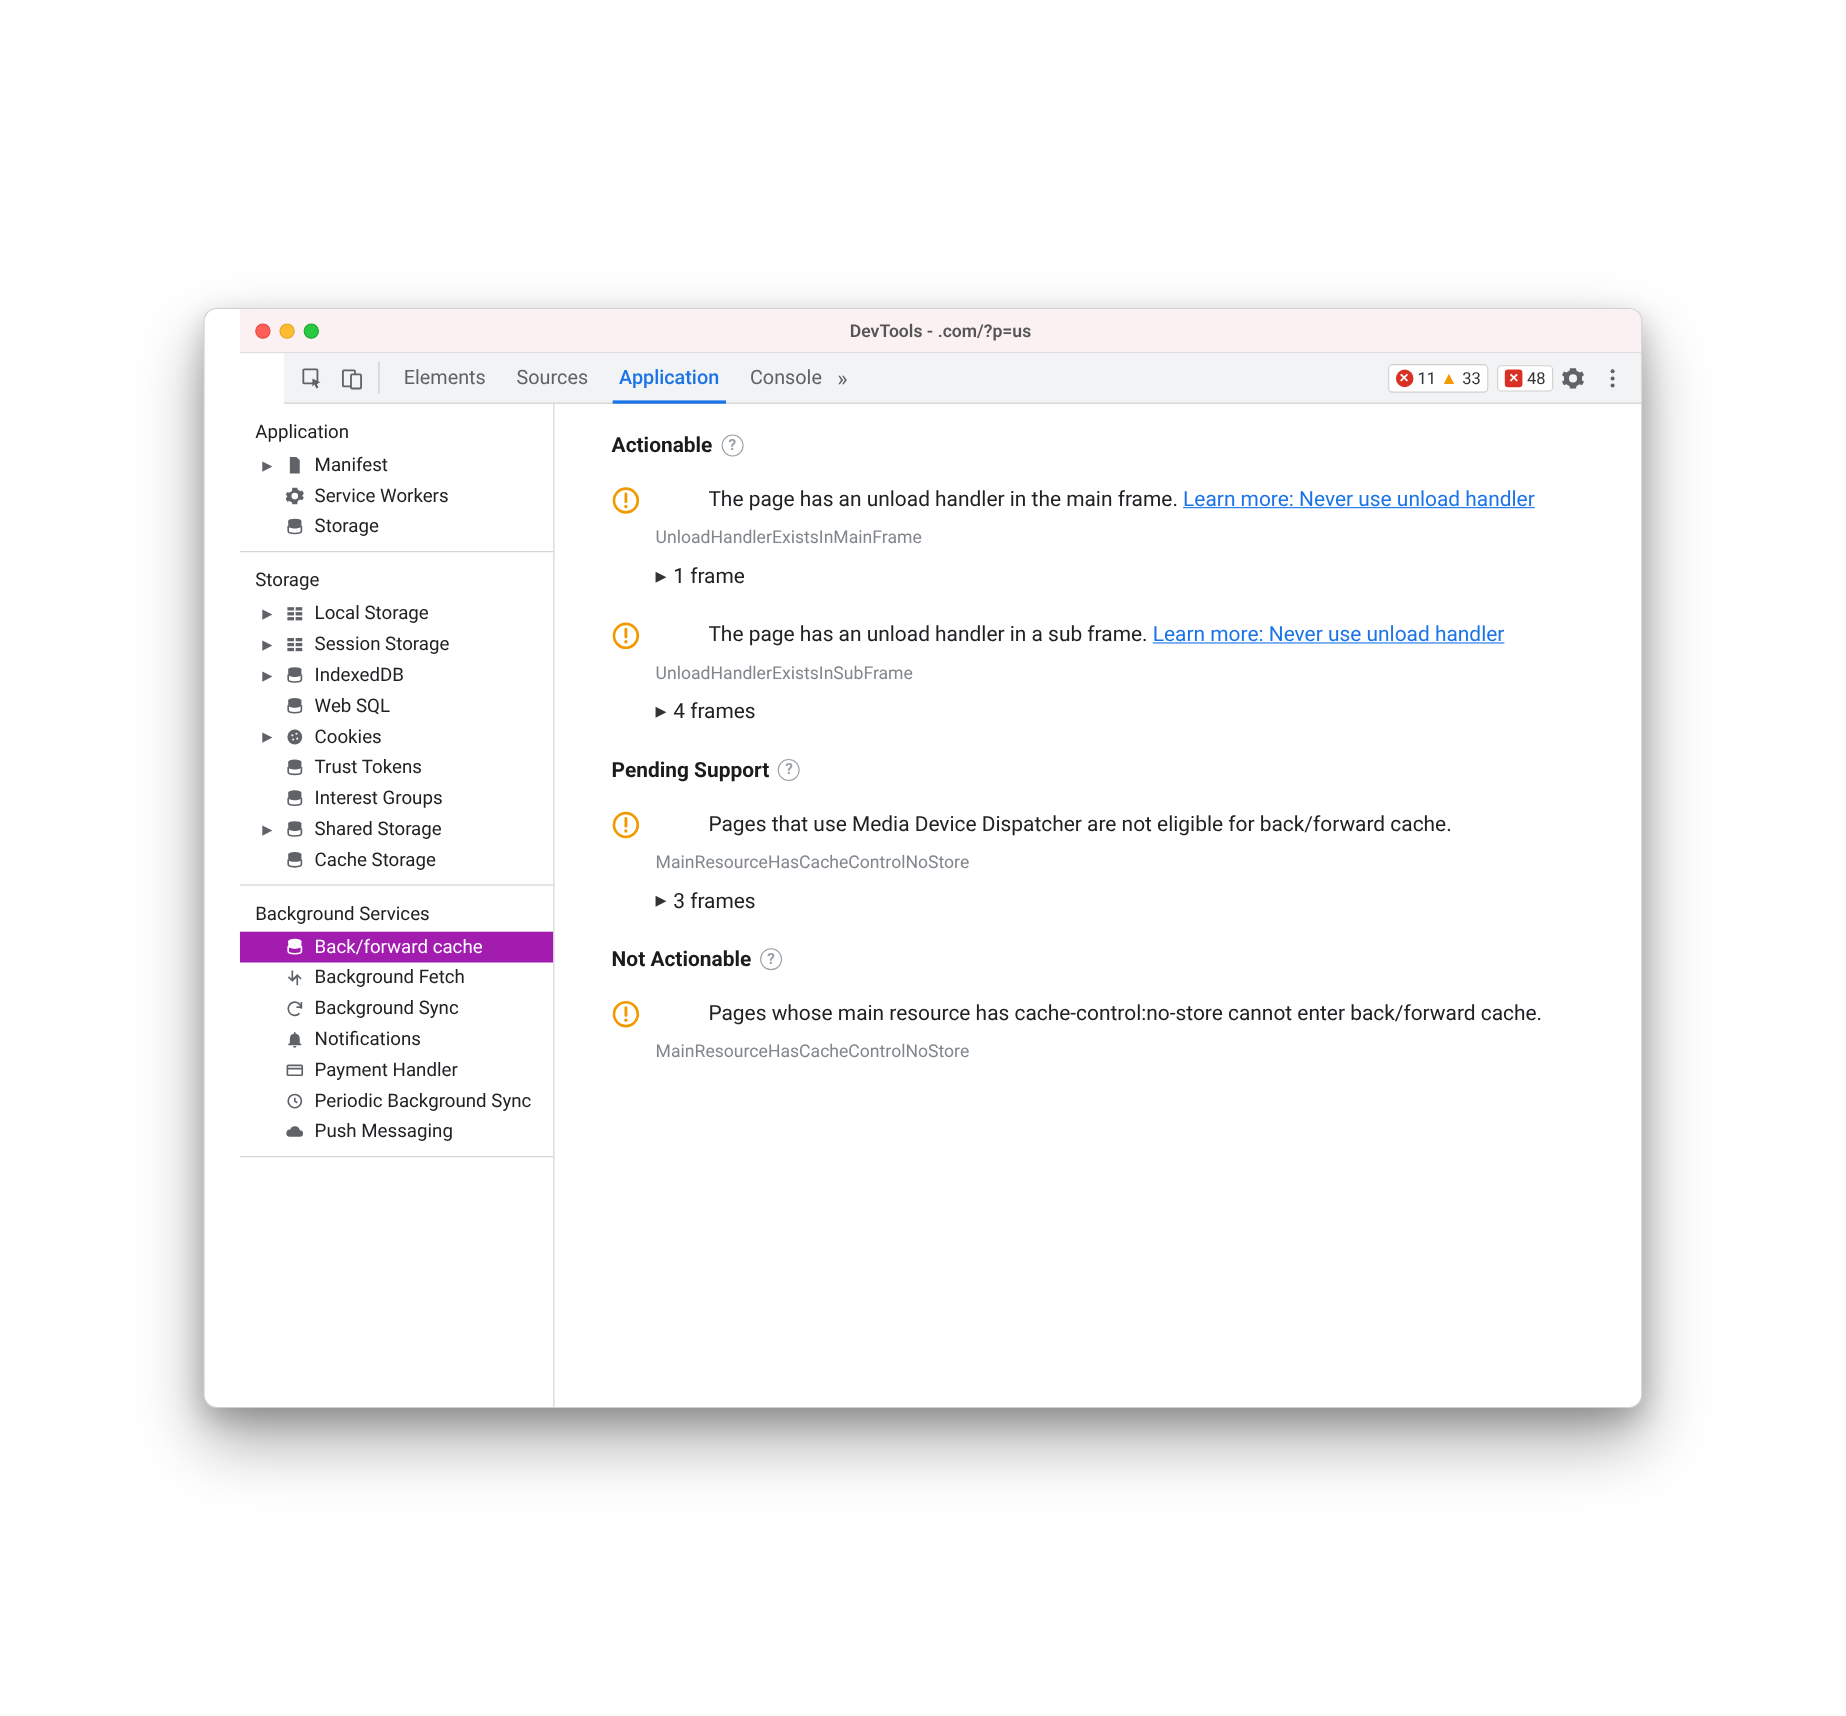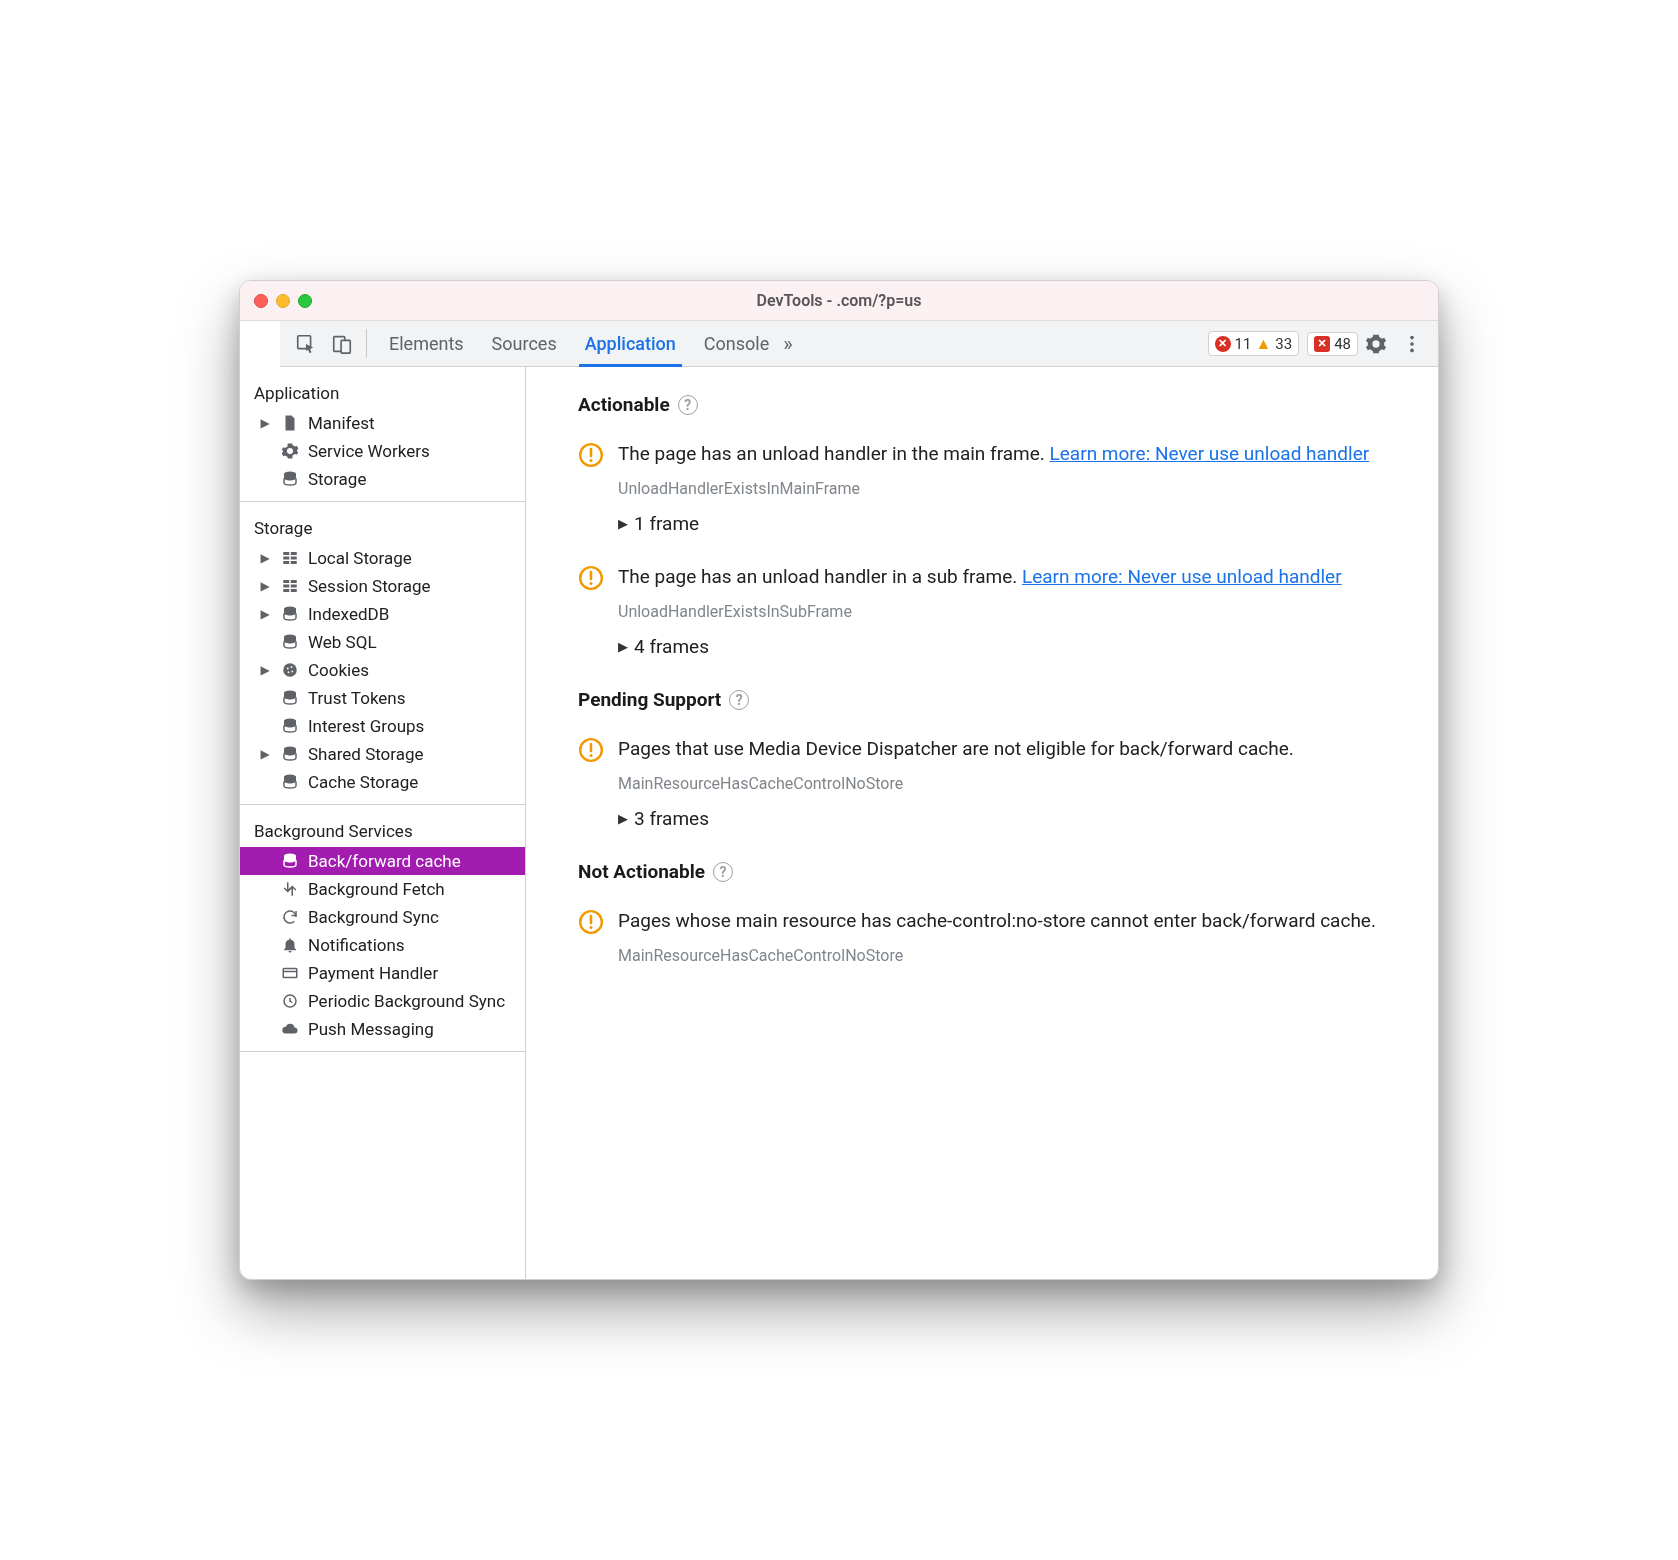--- a/index.html
+++ b/index.html
@@ -7,29 +7,30 @@
     margin: 0;
     font-family: -apple-system, BlinkMacSystemFont, "Segoe UI", Roboto, Helvetica, Arial, sans-serif;
     background: #fff;
     display: flex;
     align-items: center;
     justify-content: center;
     min-height: 100vh;
     padding: 40px;
   }
   .window {
-    width: 1200px;
+    width: 1308px;
     height: 1000px;
     border: 1px solid #d0d0d0;
     border-radius: 12px;
     overflow: hidden;
     background: #fff;
     box-shadow: 0 30px 60px rgba(0,0,0,0.35), 0 10px 25px rgba(0,0,0,0.2);
     display: flex;
     flex-direction: column;
+    padding-left: 32px;
   }
   
   .titlebar {
     height: 40px;
     background: #fcf1f2;
     display: flex;
     align-items: center;
     padding: 0 14px;
     position: relative;
     border-bottom: 1px solid #e3dcdc;
@@ -110,21 +111,21 @@
   .tree-item.selected { background:#a21caf; color:#fff; }
   .tree-item.selected .ticon, .tree-item.selected .arrow { color:#fff; }
   
   .main { flex:1; overflow-y:auto; padding: 20px 28px 20px 52px; font-size:19px; color:#202124; }
   .section-title { font-weight:700; color:#1b1b1b; display:flex; align-items:center; gap:8px; margin: 6px 0 26px; }
   .help { width:20px; height:20px; border-radius:50%; border:1.5px solid #9aa0a6; color:#9aa0a6; font-size:14px; display:flex; align-items:center; justify-content:center; }
   .issue { display:flex; gap:14px; margin-bottom: 12px; }
   .warn-icon { flex:0 0 26px; }
   .warn-icon svg { display:block; }
   .issue-body { flex:1; }
-  .issue-text { color:#202124; }
+  .issue-text { color:#202124;margin-left:48px; }
   .issue-link { color:#1a73e8; text-decoration: underline; cursor: default; }
   .issue-code { color:#80868b; margin-top: 14px; font-size: 16px; }
   .frames-toggle { display:flex; align-items:center; gap:6px; margin:14px 0 30px 40px; color:#202124; }
   .frames-toggle .arrow { font-size:13px; color:#333; }
 </style>
 </head>
 <body>
 
 <div class="window">
 

